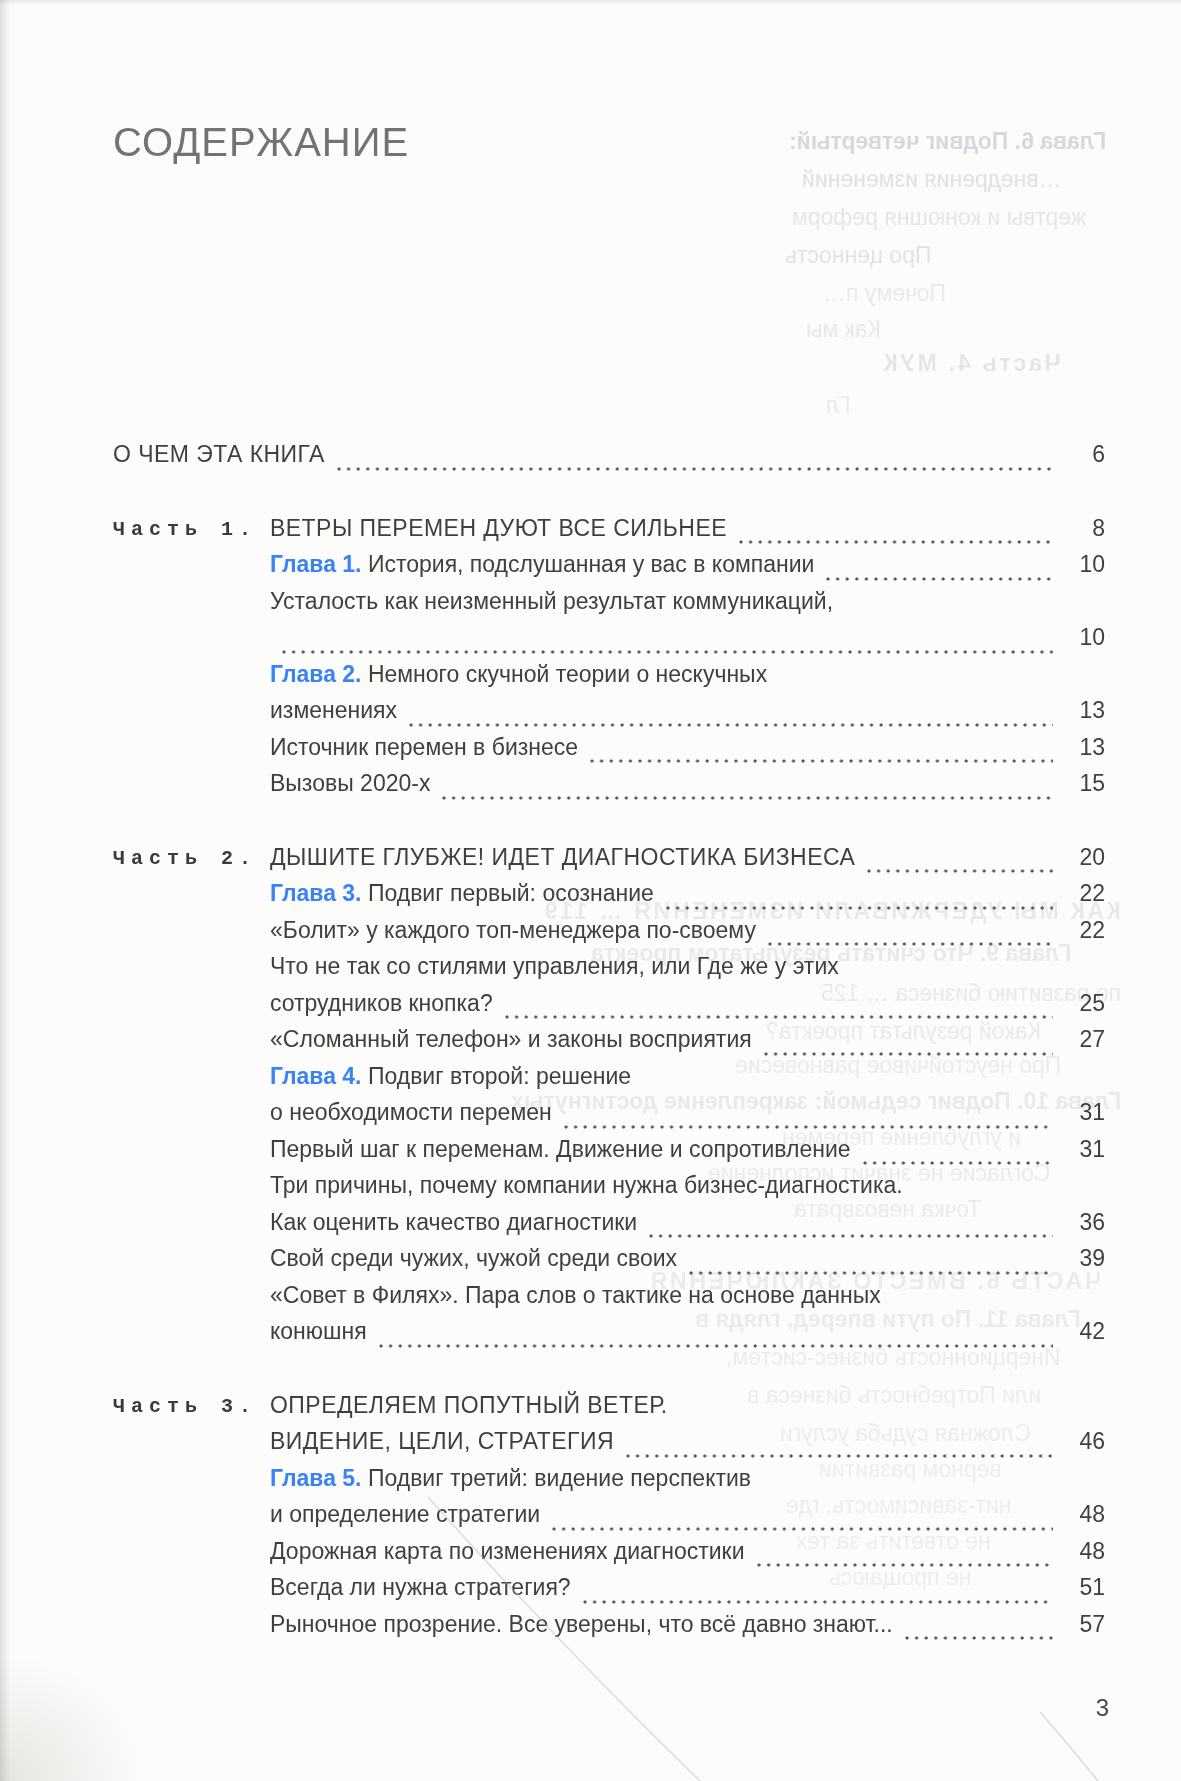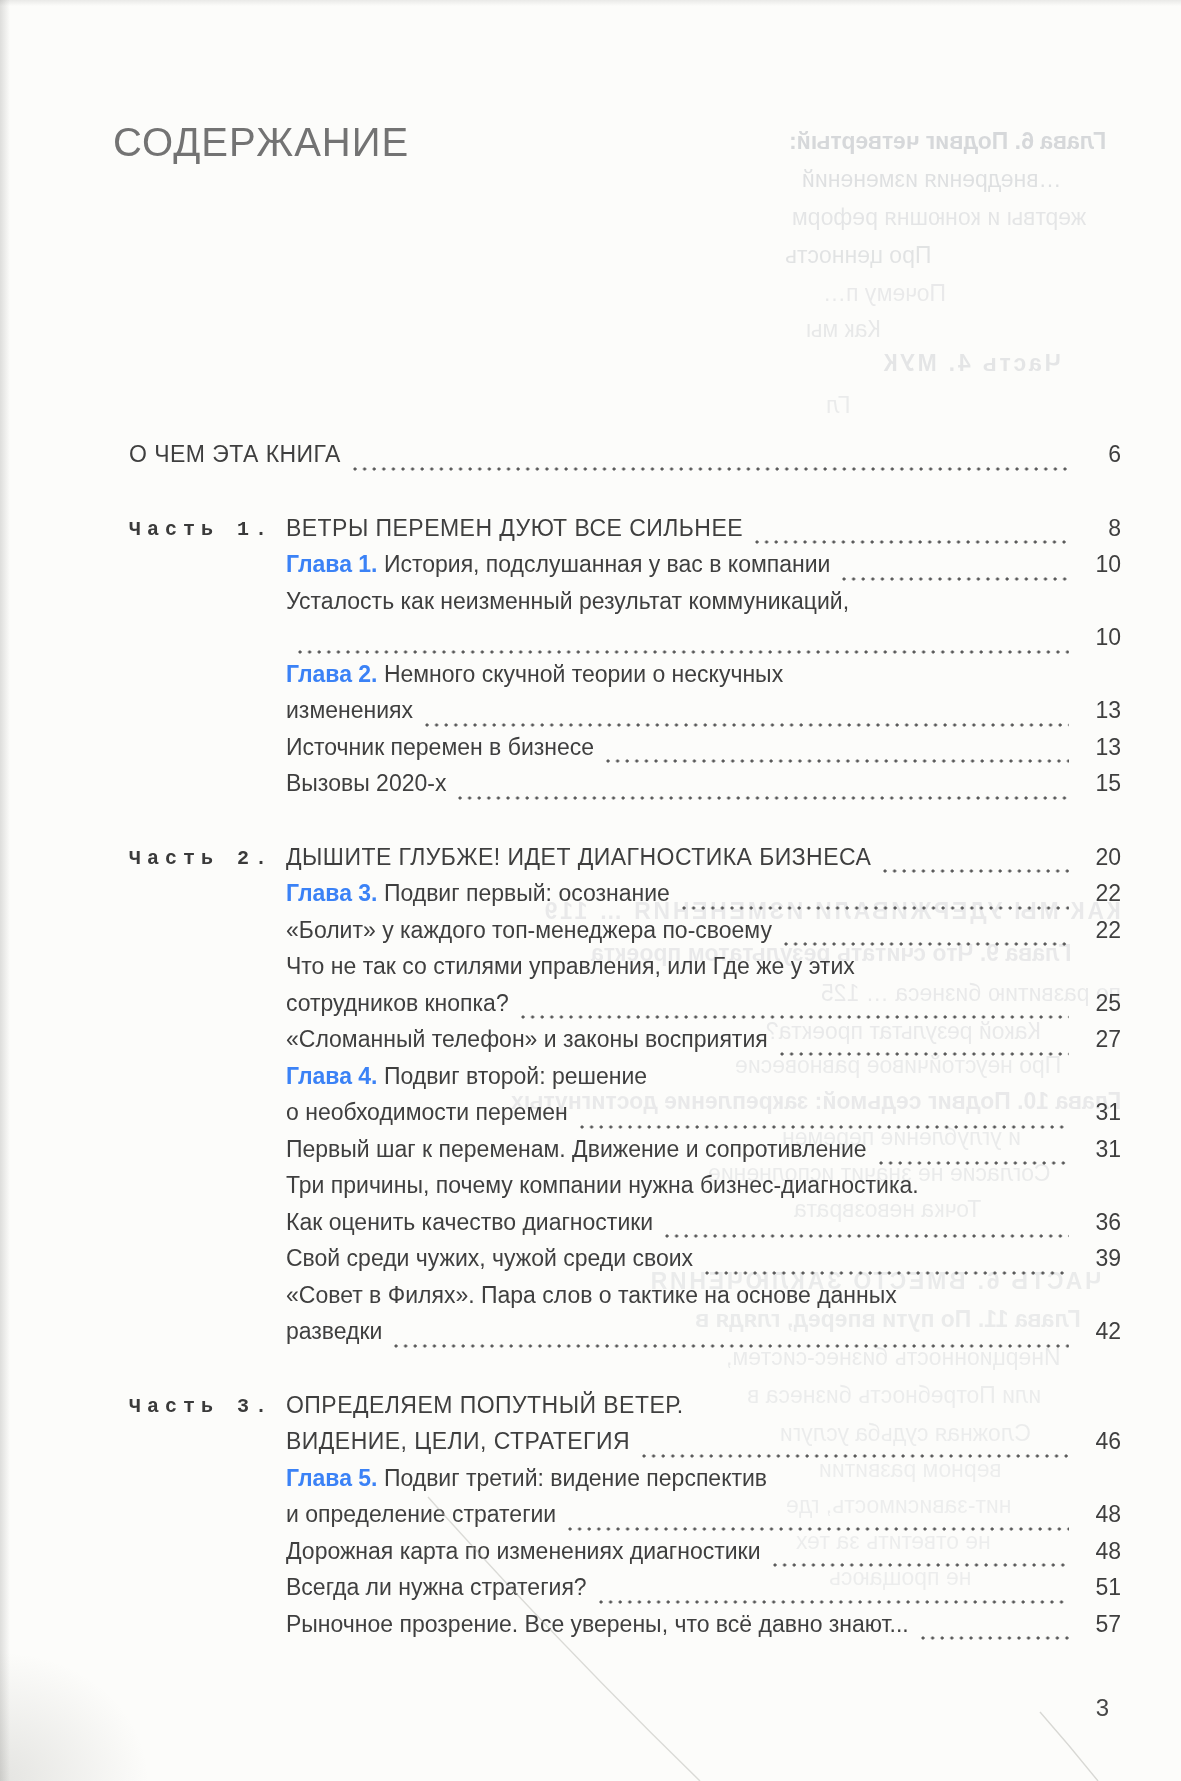--- a/index.html
+++ b/index.html
@@ -35,21 +35,21 @@
 
   
   .title{
     position:absolute;left:113px;top:120px;z-index:2;
     font-size:40px;letter-spacing:1px;color:#737373;font-weight:400;
   }
   .folio{
     position:absolute;left:113px;top:1694px;width:996px;z-index:2;
     text-align:right;font-size:24px;color:#474747;
   }
-  .toc{position:absolute;left:113px;top:441px;width:992px;z-index:2;margin-left:16px;}
+  .toc{position:absolute;left:113px;top:441px;width:992px;z-index:2;}
   .toc-section + .toc-section{margin-top:37px;}
   .toc-row{
     position:relative;
     display:flex;align-items:baseline;
     height:36.5px;
     padding-left:157px;
     font-size:23px;color:#3f3f3f;
   }
   .toc-row.noindent{padding-left:0;}
   .part-label{
@@ -209,21 +209,21 @@
         </div>
         <div class="toc-row">
           <span class="row-text">Свой среди чужих, чужой среди своих</span>
           <span class="dots"></span>
           <span class="pagenum">39</span>
         </div>
         <div class="toc-row">
           <span class="row-text">«Совет в Филях». Пара слов о тактике на основе данных</span>
         </div>
         <div class="toc-row">
-          <span class="row-text">разведки</span>
+          <span class="row-text">конюшня</span>
           <span class="dots"></span>
           <span class="pagenum">42</span>
         </div>
       </div>
       <div class="toc-section">
         <div class="toc-row">
           <span class="part-label">Часть 3.</span>
           <span class="row-text caps">ОПРЕДЕЛЯЕМ ПОПУТНЫЙ ВЕТЕР.</span>
         </div>
         <div class="toc-row">

